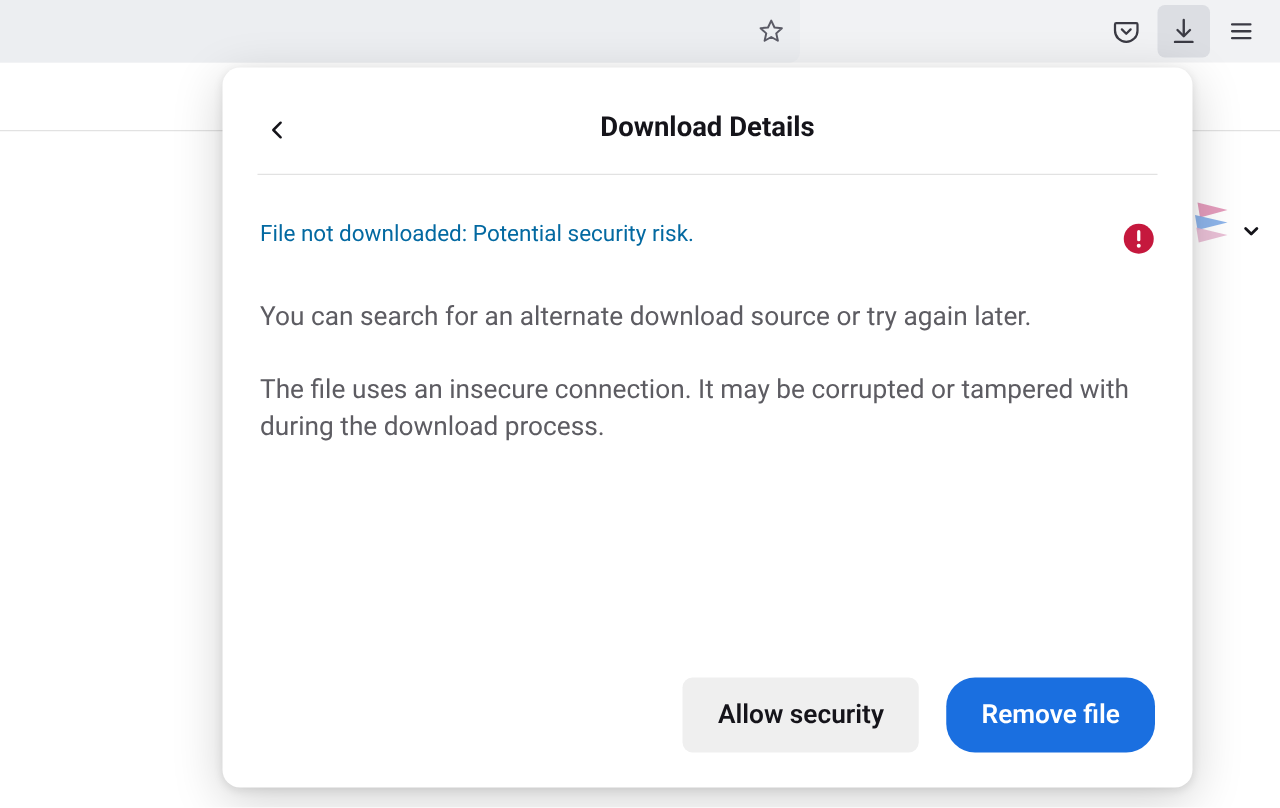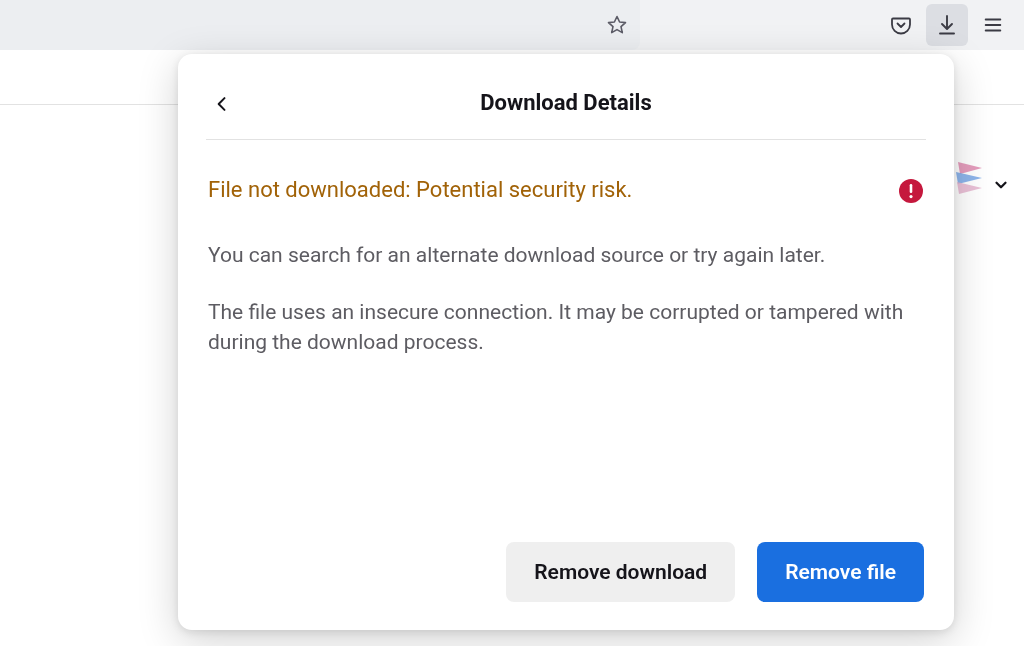--- a/index.html
+++ b/index.html
@@ -125,23 +125,23 @@
       flex: 1 1 auto;
       position: relative;
     }
     .warn-row {
       display:flex;
       align-items:flex-start;
       justify-content:space-between;
       gap: 20px;
     }
     .warn-heading {
-      font-size: 22px;
+      font-size: 18px;
       font-weight: 400;
-      color: #a16207;
+      color: #0369a1;
       line-height: 1.3;
     }
     .warn-icon {
       width: 26px; height: 26px;
       flex: 0 0 26px;
       margin-top: 2px;
     }
     .desc {
       margin-top: 36px;
       font-size: 21px;
@@ -168,20 +168,21 @@
       display:flex; align-items:center; justify-content:center;
       font-family: inherit;
     }
     .btn-secondary {
       background: #efefef;
       color: #15141a;
     }
     .btn-primary {
       background: #1a6fe0;
       color: #ffffff;
+      border-radius: 23px;
     }
   </style>
 </head>
 <body>
 
 <div class="toolbar">
   <div class="addr-area">
     <div class="bookmark-btn">
       <svg width="24" height="24" viewBox="0 0 24 24" fill="none" stroke="#5b5b66" stroke-width="1.6" stroke-linejoin="round" stroke-linecap="round">
         <path d="M12 3.5 L14.6 9 L20.5 9.6 L16 13.7 L17.3 19.6 L12 16.6 L6.7 19.6 L8 13.7 L3.5 9.6 L9.4 9 Z"></path>
@@ -248,16 +249,16 @@
         </svg>
       </div>
     </div>
     <div class="desc">
       <p>You can search for an alternate download source or try again later.</p>
       <p>The file uses an insecure connection. It may be corrupted or tampered with during the download process.</p>
     </div>
   </div>
 
   <div class="panel-footer">
-    <button class="btn btn-secondary">Remove download</button>
+    <button class="btn btn-secondary">Allow security</button>
     <button class="btn btn-primary">Remove file</button>
   </div>
 </div>
 
 </body></html>

